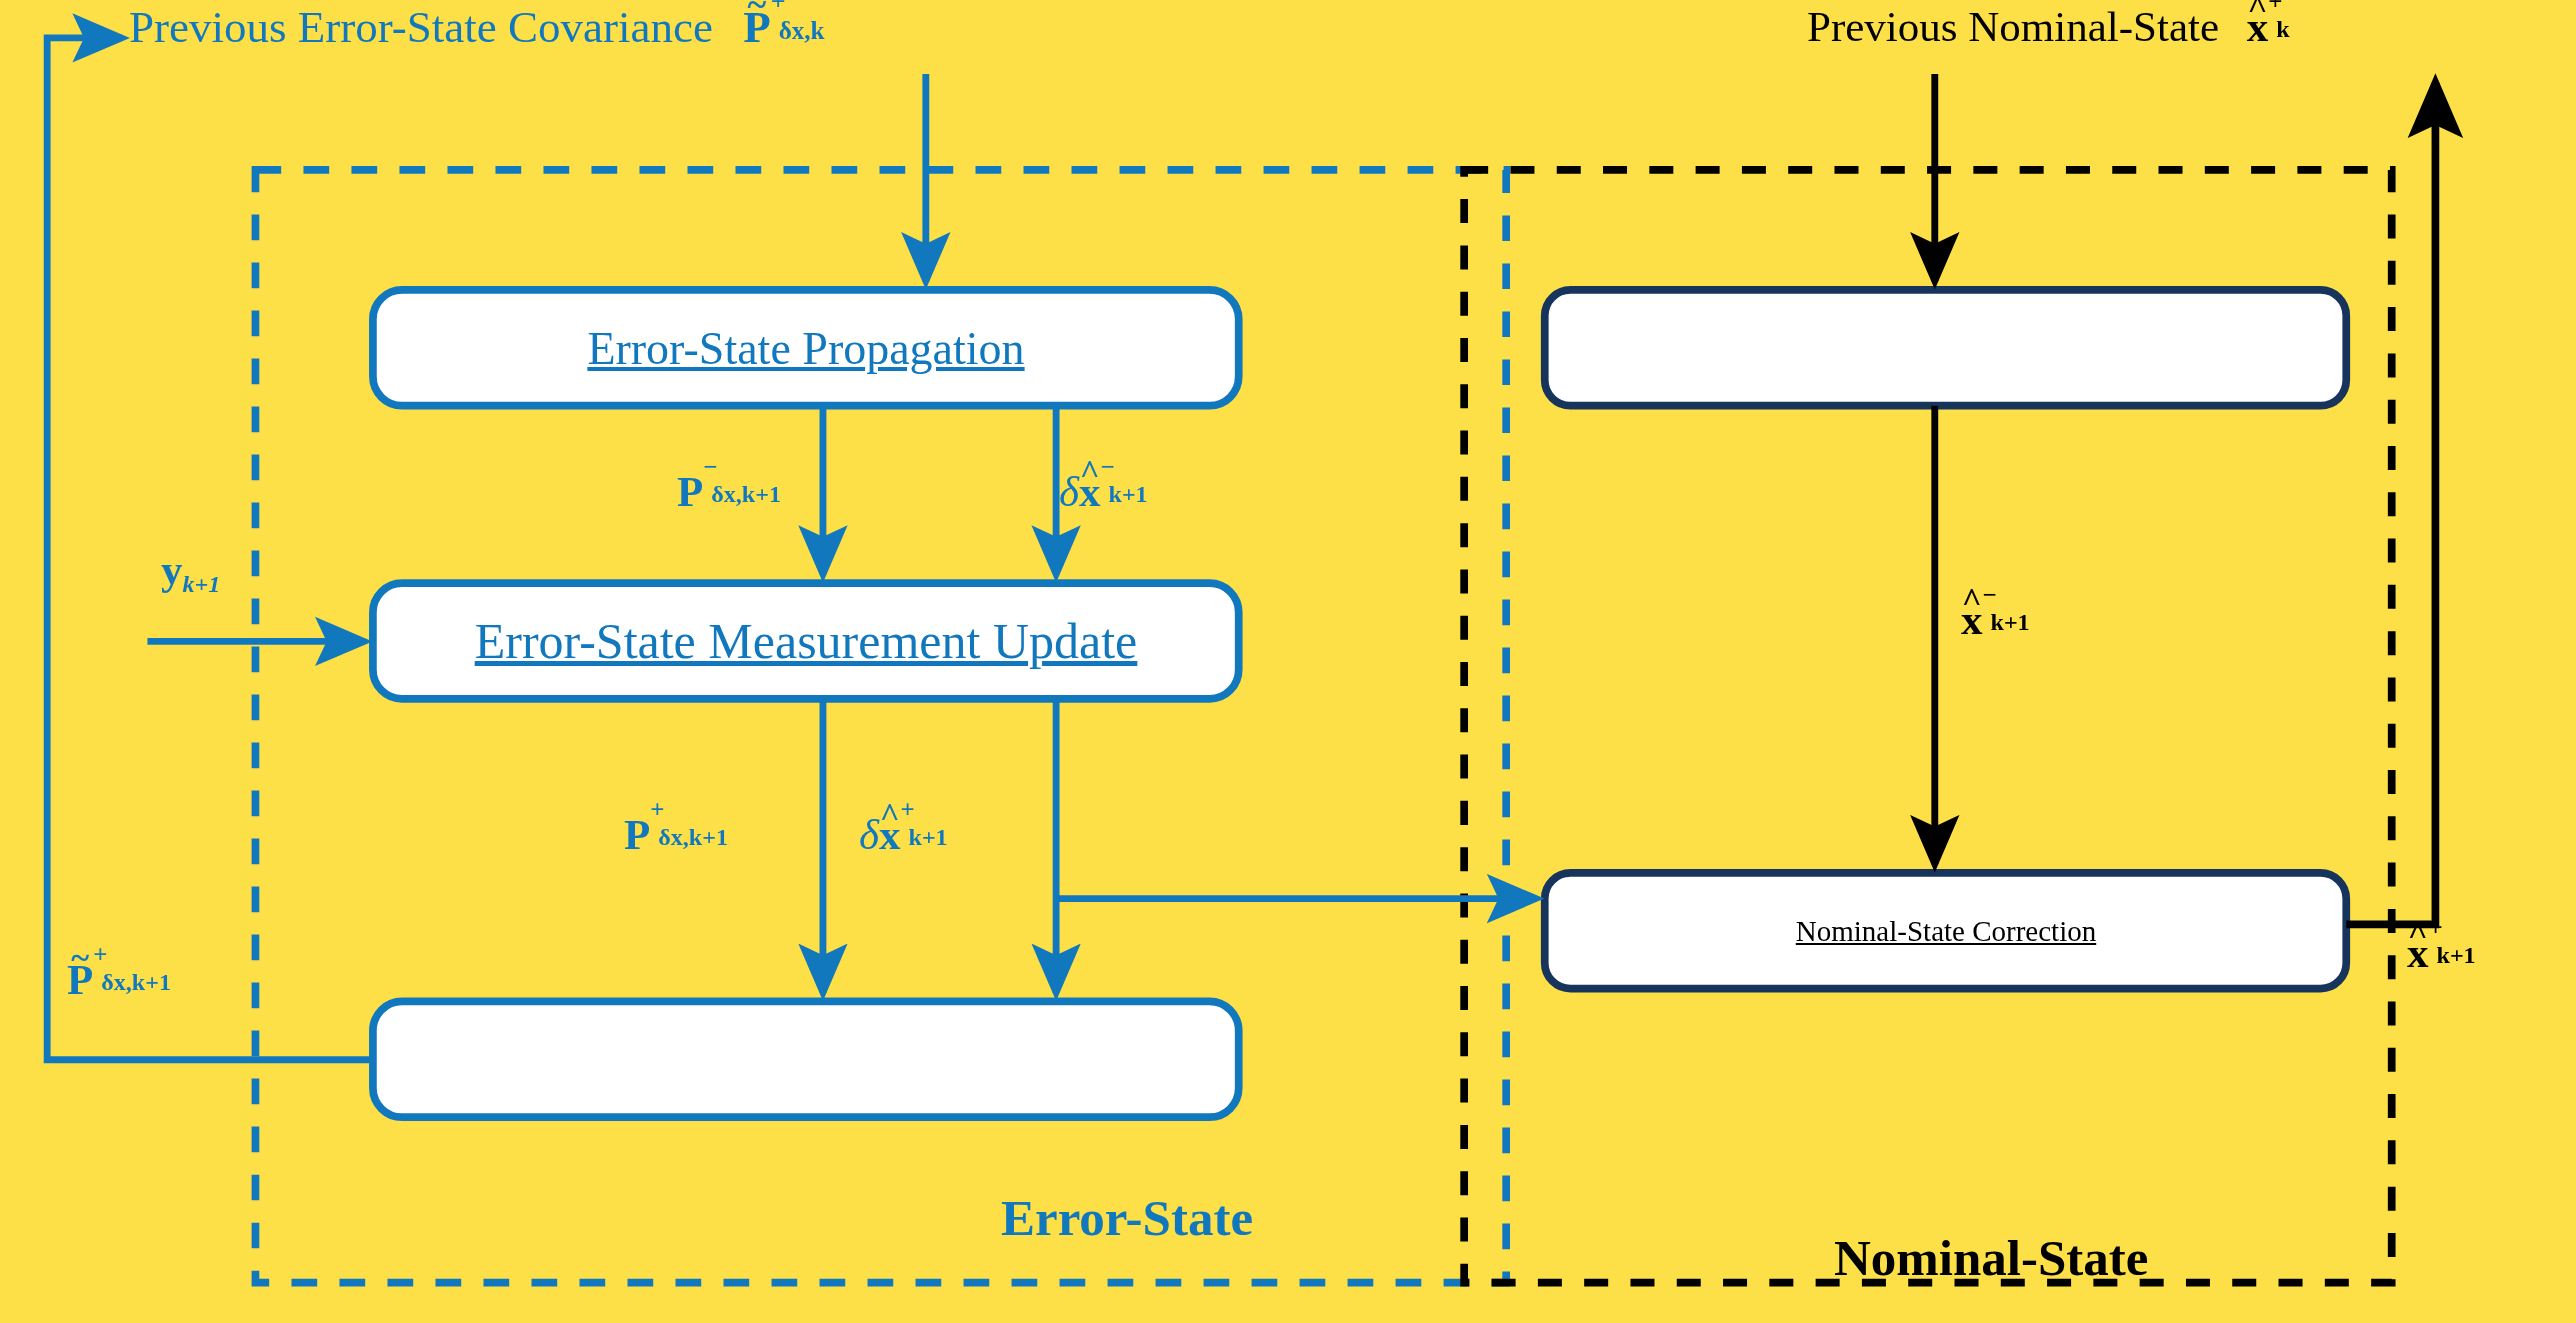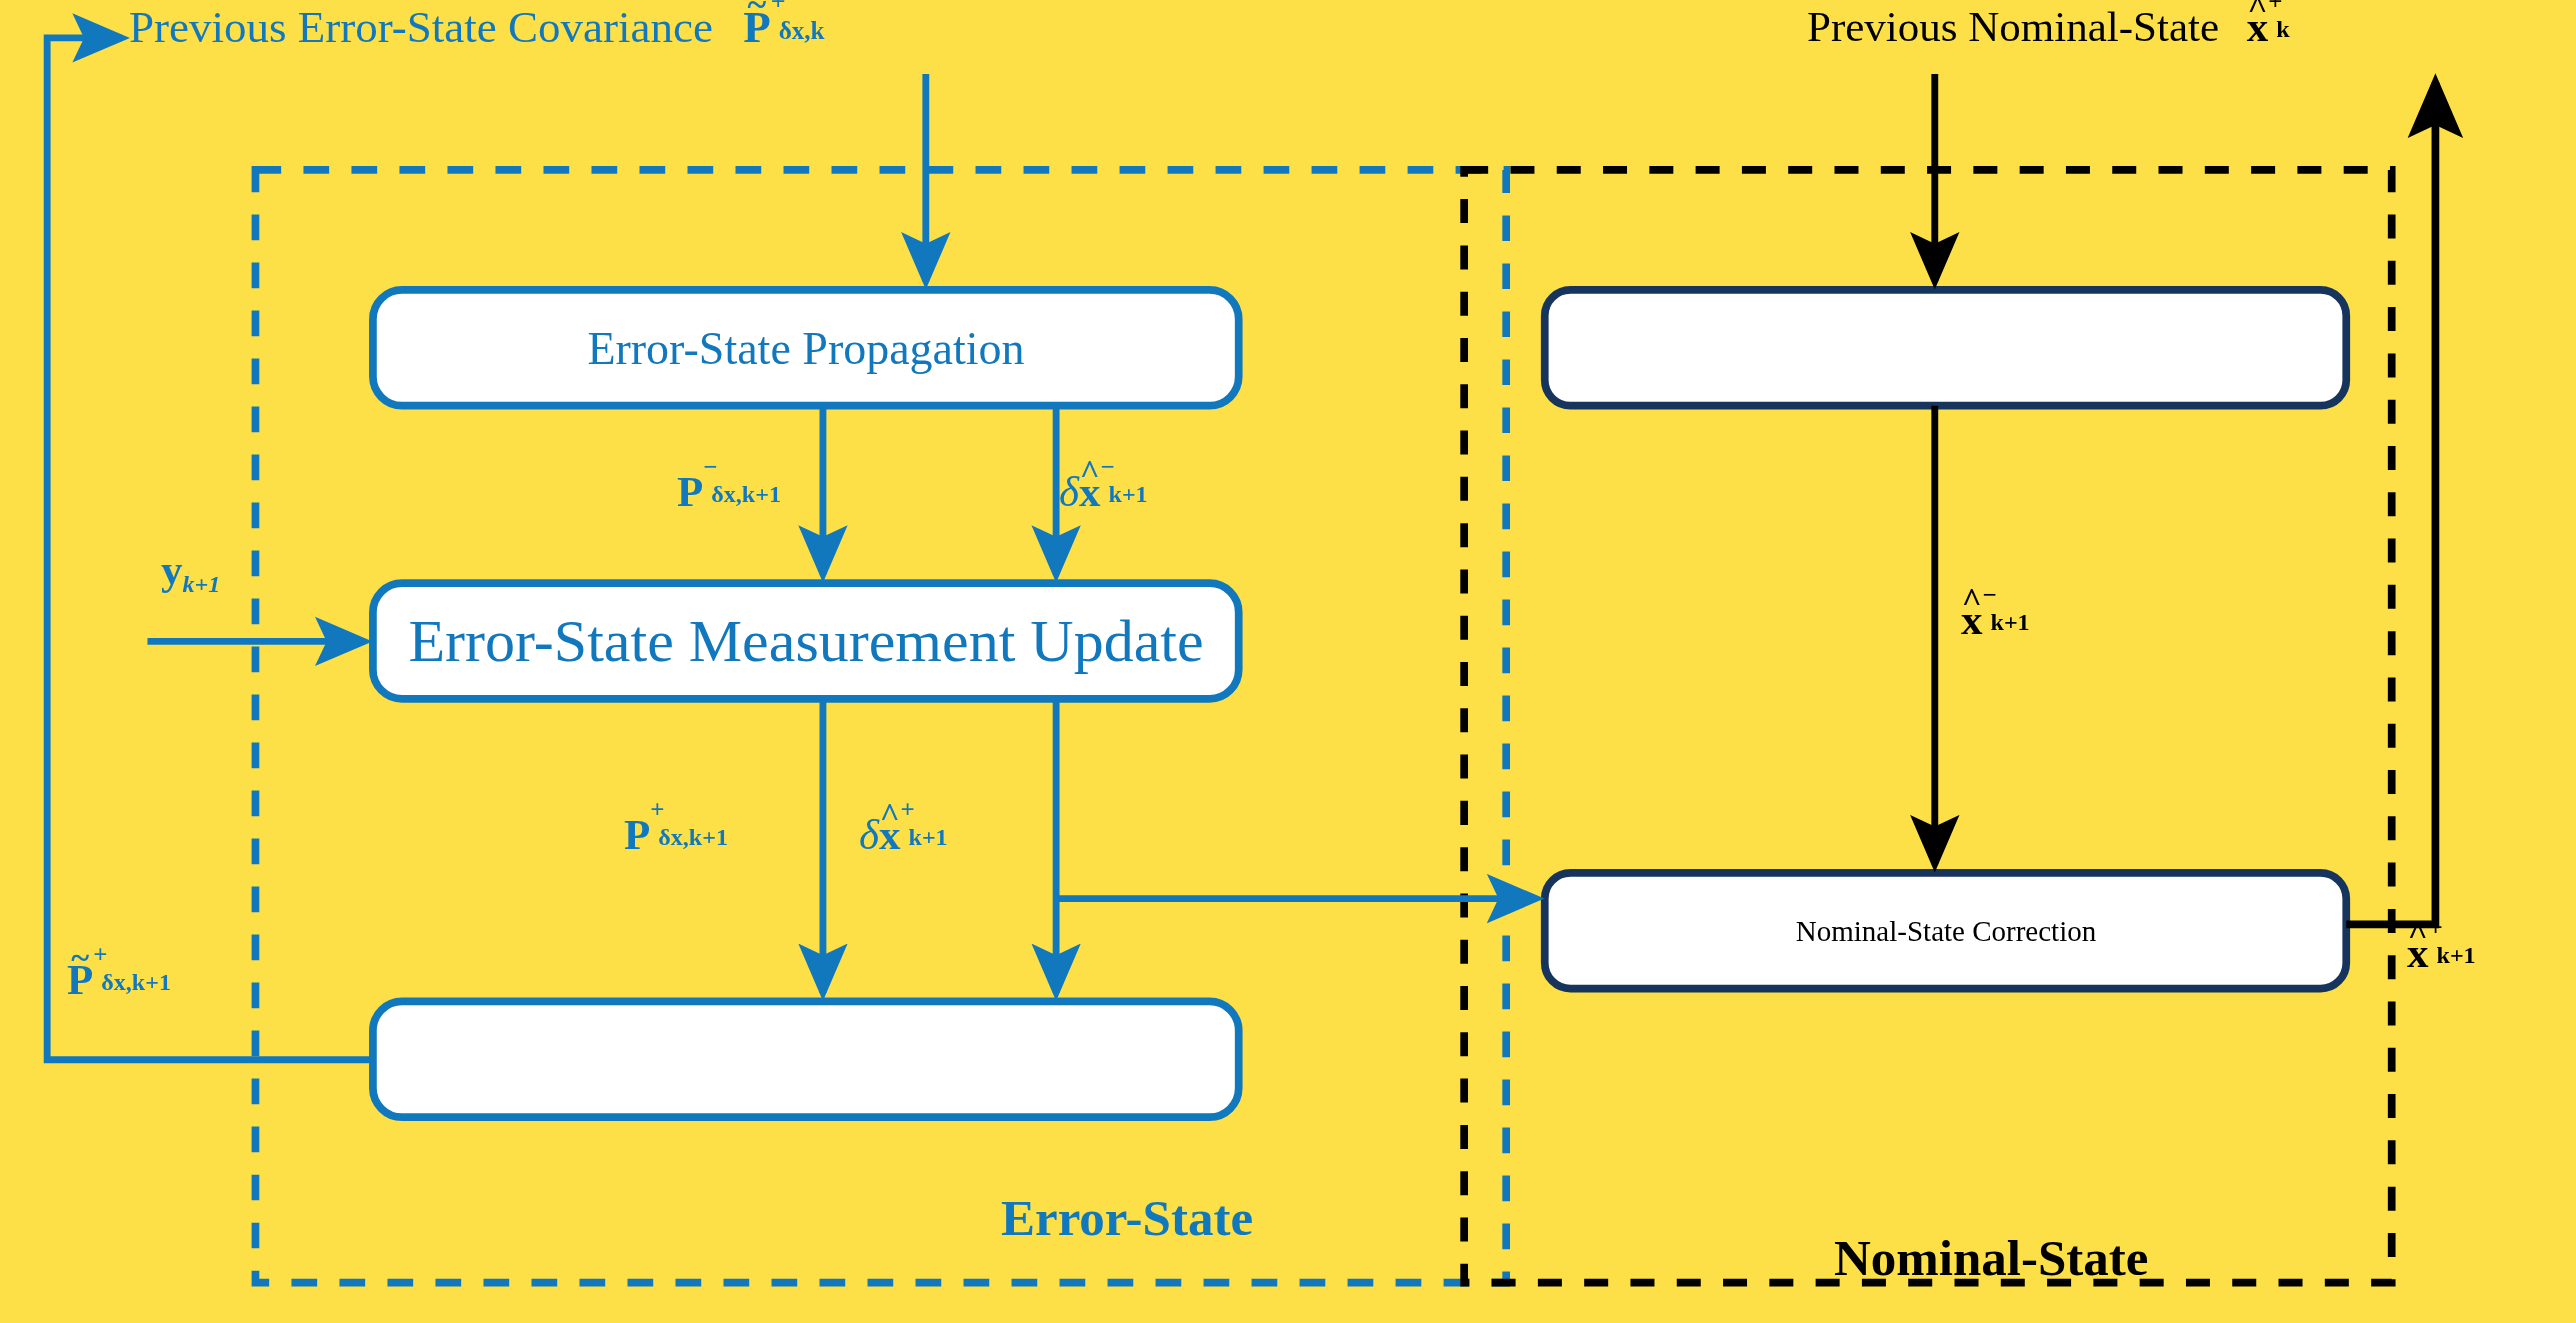--- a/index.html
+++ b/index.html
@@ -17,20 +17,21 @@
     line-height:1;
     font-family:"Liberation Serif", serif;
   }
   .blue{color:#1278be;}
   .black{color:#000000;}
   .boxtext{
     position:absolute;
     display:flex;align-items:center;justify-content:center;
     white-space:nowrap;
     font-family:"Liberation Serif", serif;
+    text-decoration:underline;
   }
   .mathvar{font-style:normal;font-weight:bold;}
   .mi{font-style:italic;}
   sub.sb{font-size:.56em;font-style:italic;vertical-align:-.32em;letter-spacing:0;}
   .supsub{display:inline-block;position:relative;vertical-align:baseline;}
   .supsub > .ss-sup{
     display:block;position:absolute;left:0;top:-.62em;font-size:.58em;font-style:normal;font-weight:bold;
   }
   .supsub > .ss-sub{
     display:block;position:absolute;left:8px;top:.50em;font-size:.56em;white-space:nowrap;
@@ -104,21 +105,21 @@
 
   <div class="lbl black" style="left:1807px;top:5.1px;font-size:43px;">
     <span>Previous Nominal-State</span>
     <span class="mathvar" style="margin-left:17px;">
       <span class="hatwrap"><span class="hatmark">^</span><span>x</span></span><span class="supsub"><span class="ss-base">x</span><span class="ss-sup">+</span><span class="ss-sub">k</span></span>
     </span>
   </div>
 
   <div class="boxtext blue" style="left:373px;top:290px;width:866px;height:116px;font-size:46px;">Error-State Propagation</div>
 
-  <div class="boxtext blue" style="left:373px;top:583px;width:866px;height:116px;font-size:60px;">Error-State Measurement Update</div>
+  <div class="boxtext blue" style="left:373px;top:583px;width:866px;height:116px;font-size:50px;">Error-State Measurement Update</div>
 
 
 
   <div class="boxtext black" style="left:1545px;top:873px;width:802px;height:116px;font-size:29px;">Nominal-State Correction</div>
 
   <div class="lbl blue mathvar" style="left:677px;top:470px;font-size:43px;">
     <span>P</span><span class="supsub"><span class="ss-base">P</span><span class="ss-sup">−</span><span class="ss-sub">δx,k+1</span></span>
   </div>
 
   <div class="lbl blue mathvar" style="left:1059px;top:470px;font-size:43px;">

